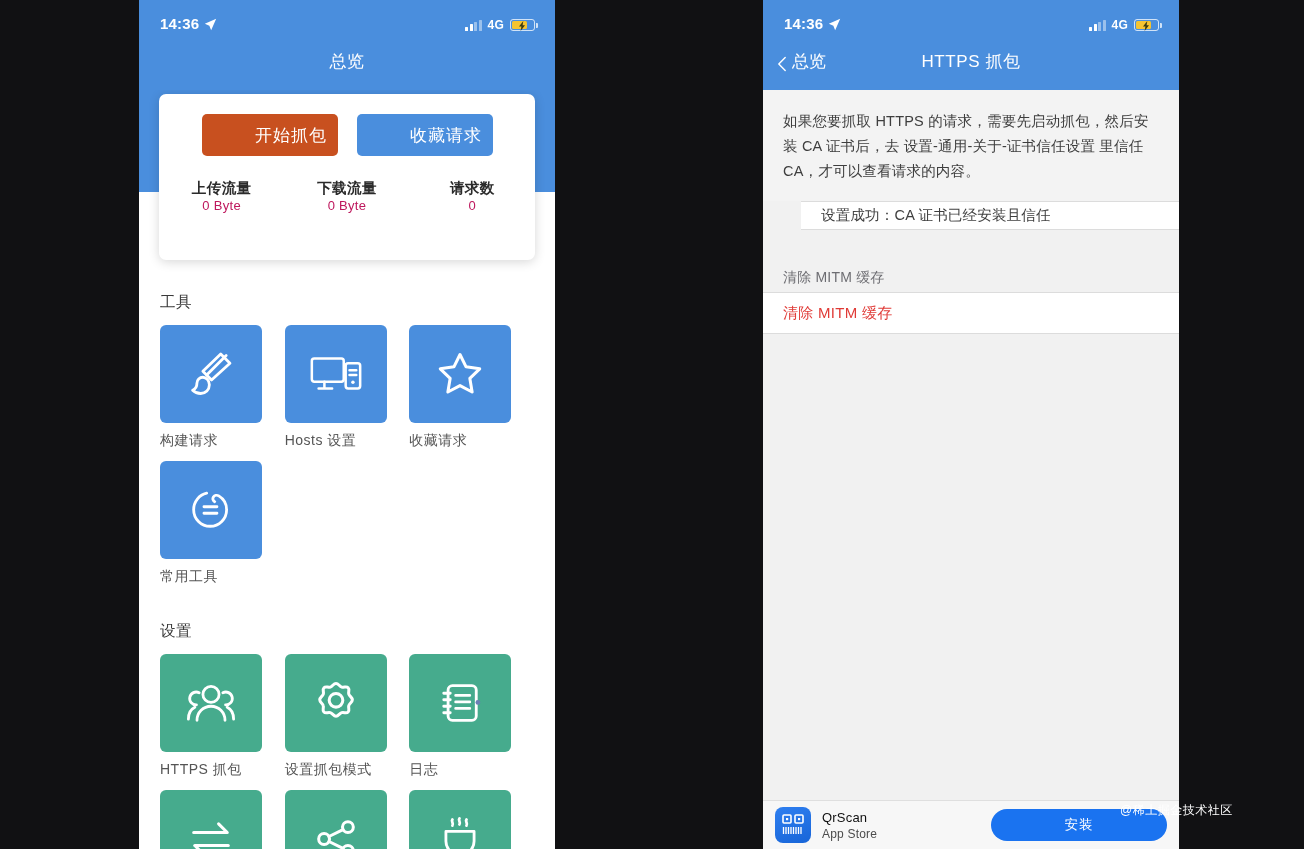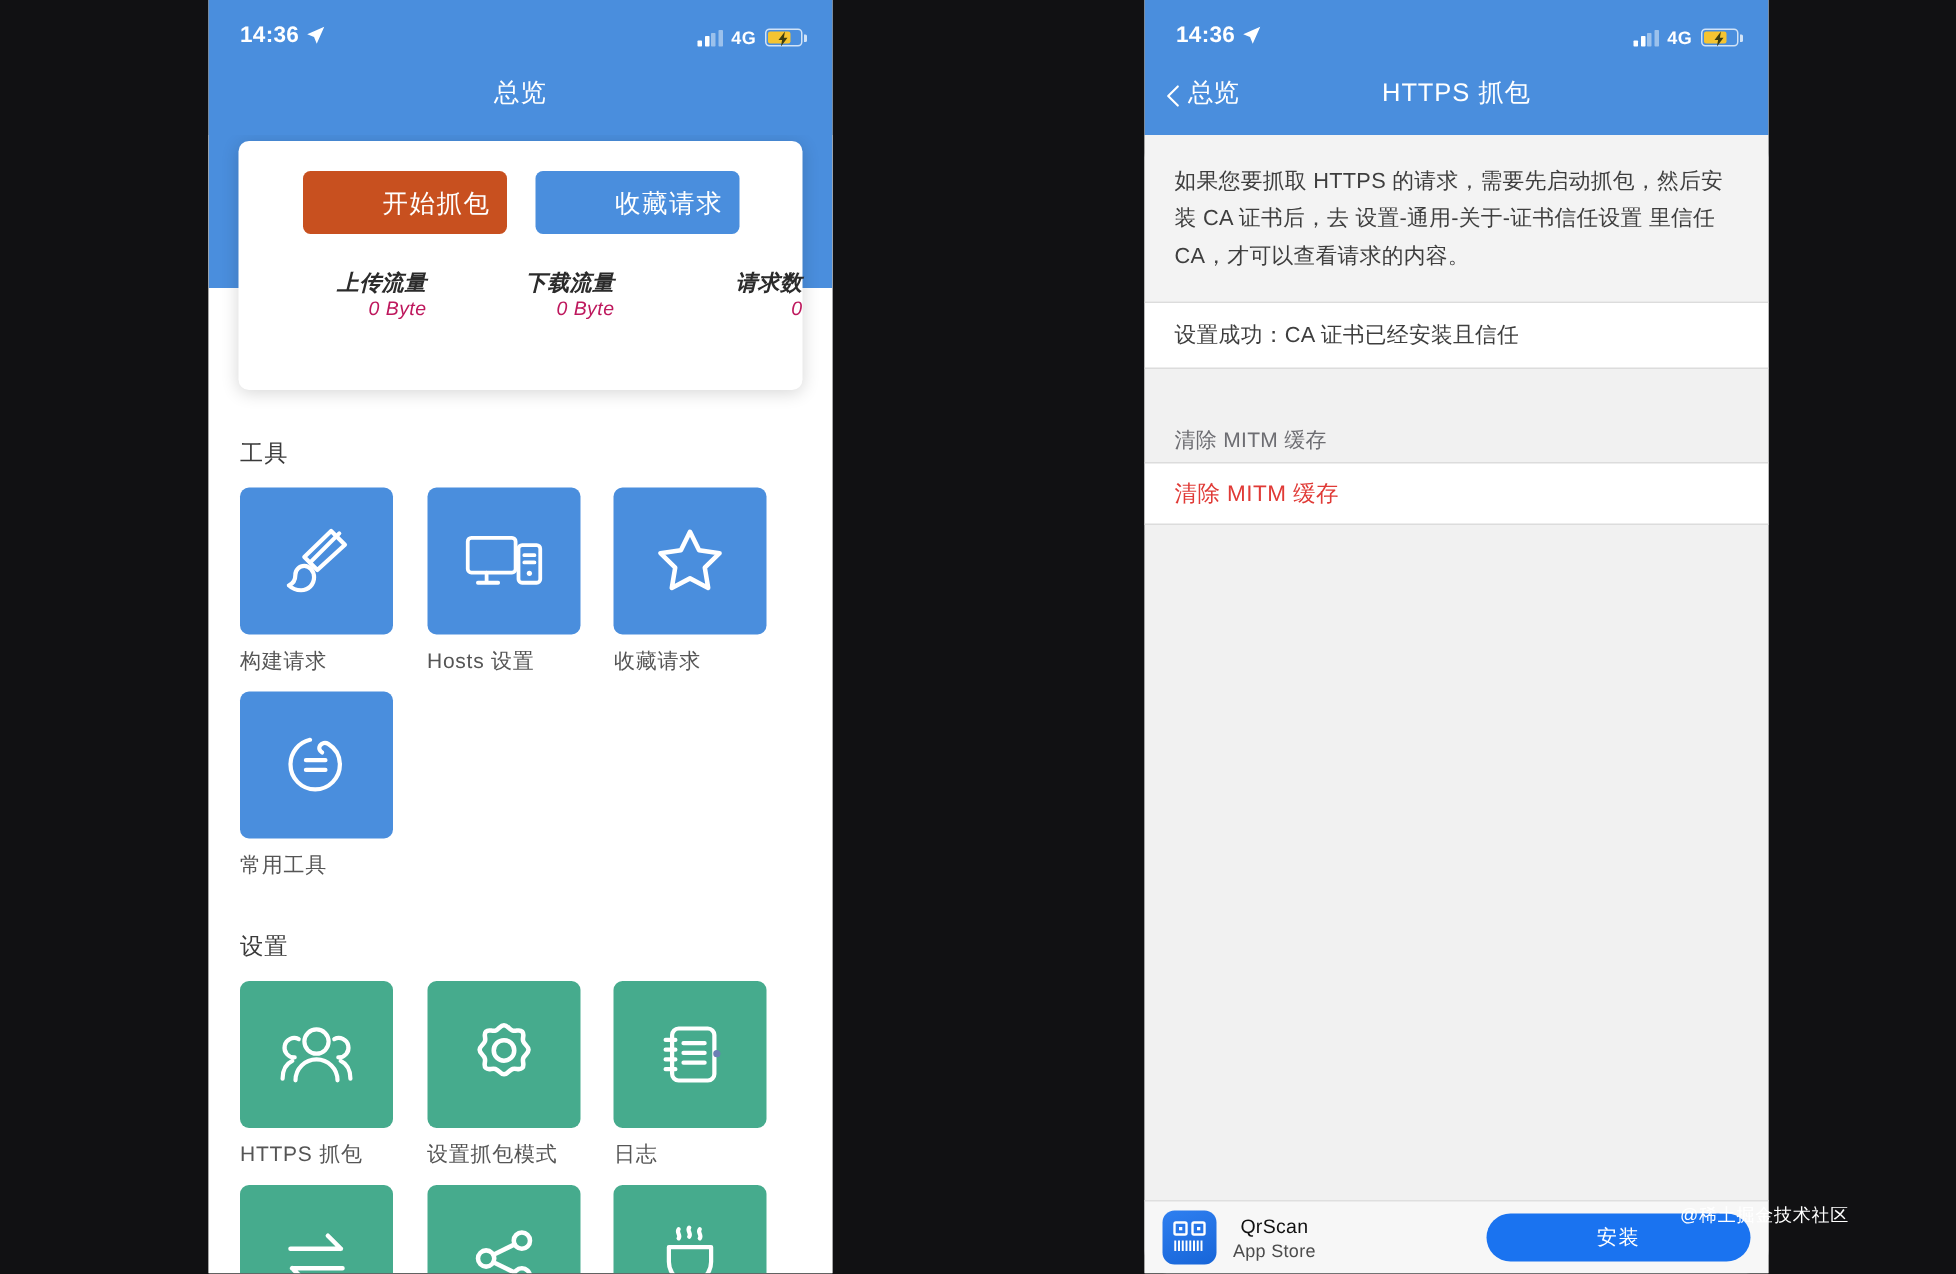--- a/index.html
+++ b/index.html
@@ -68,21 +68,21 @@
   .card-btns { display:flex; gap:19px; }
   .btn {
     width:136px; height:42px; border-radius:5px; border:none;
     color:#fff; font-size:17px; letter-spacing:1px;
     font-family:"Liberation Sans", sans-serif; cursor:pointer;padding-left:43px;
   }
   .btn-start { background:#c8501f; }
   .btn-hist  { background:#4a8edd; }
 
   .stats { display:flex; width:100%; margin-top:23px; }
-  .stat { flex:1; text-align:right;font-style:italic; }
+  .stat { flex:1; text-align:center; }
   .stat-label { font-size:14.5px; color:#2b2b2b; font-weight:700; letter-spacing:.4px; }
   .stat-value { font-size:13px; color:#be185d; letter-spacing:.3px; }
 
   .section-title { font-size:15.5px; color:#3a3a3a; margin:24px 0 0 21px; letter-spacing:.6px; }
 
   .grid { display:flex; flex-wrap:wrap; padding:0 21px; margin-top:12px; }
   .cell { width:33.333%; display:flex; flex-direction:column; margin-bottom:11px; }
   .tile { width:102px; height:98px; border-radius:6px; display:flex;
           align-items:center; justify-content:center; }
   .tile.blue  { background:#4a8edd; }
@@ -90,23 +90,23 @@
   .tile svg { display:block; }
   .cell-label { margin-top:9px; font-size:14px; color:#555; letter-spacing:.5px; }
 
   
   .right-body { height:759px; background:#f1f1f1; position:relative;border-radius:15px; }
   .r-desc {
     background:#f3f3f3; padding:19px 20px 17px 20px;
     font-size:14.5px; line-height:25px; color:#3e3e3e; letter-spacing:.2px;
   }
   .r-row {
-    background:#fff; padding:0 20px; height:45px; display:flex; align-items:center;
+    background:#fff; padding:0 20px; height:29px; display:flex; align-items:center;
     font-size:14.5px; color:#3e3e3e; letter-spacing:.2px;
-    border-top:1px solid #dcdcdc; border-bottom:1px solid #dcdcdc;
+    border-top:1px solid #dcdcdc; border-bottom:1px solid #dcdcdc;margin-left:38px;
   }
   .r-gap { height:34px; background:#f1f1f1; }
   .r-grouphead {
     height:28px; display:flex; align-items:center; padding:0 20px;
     font-size:14px; color:#6d6d72; letter-spacing:.2px; background:#f1f1f1;
   }
   .r-action {
     background:#fff; padding:0 20px; height:42px; display:flex; align-items:center;
     font-size:15px; color:#e03a36; letter-spacing:.3px;
     border-top:1px solid #dcdcdc; border-bottom:1px solid #dcdcdc;
@@ -117,21 +117,21 @@
   .banner {
     position:absolute; left:0; bottom:0; width:100%; height:49px;
     background:#f7f7f7; display:flex; align-items:center; padding:0 12px;
     border-top:1px solid #dfdfdf;
   }
   .banner-icon {
     width:36px; height:36px; border-radius:8px;
     background:linear-gradient(160deg,#2f7ff0,#1765d8);
     display:flex; align-items:center; justify-content:center; flex:none;
   }
-  .banner-text { margin-left:11px;text-align:center; }
+  .banner-text { margin-left:11px; }
   .banner-name { font-size:13px; color:#101010; font-weight:400; letter-spacing:.2px; }
   .banner-sub  { font-size:12px; color:#4c4c4c; margin-top:2px; letter-spacing:.2px; }
   .banner-btn {
     margin-left:auto; width:176px; height:32px; border-radius:16px;
     background:#1a73f0; color:#fff; border:none; font-size:13.5px;
     display:flex; align-items:center; justify-content:center; cursor:pointer;
     font-family:"Liberation Sans", sans-serif; letter-spacing:1px;
   }
 
   .watermark {

